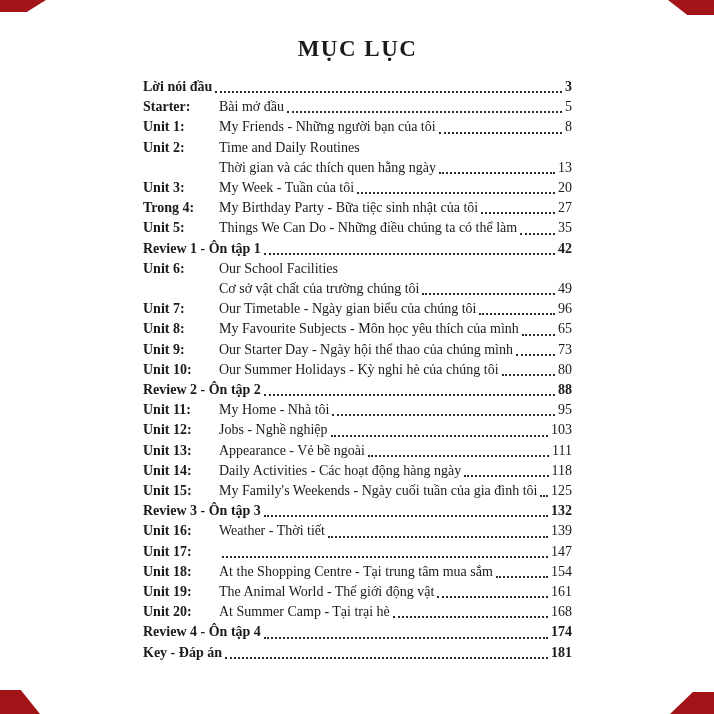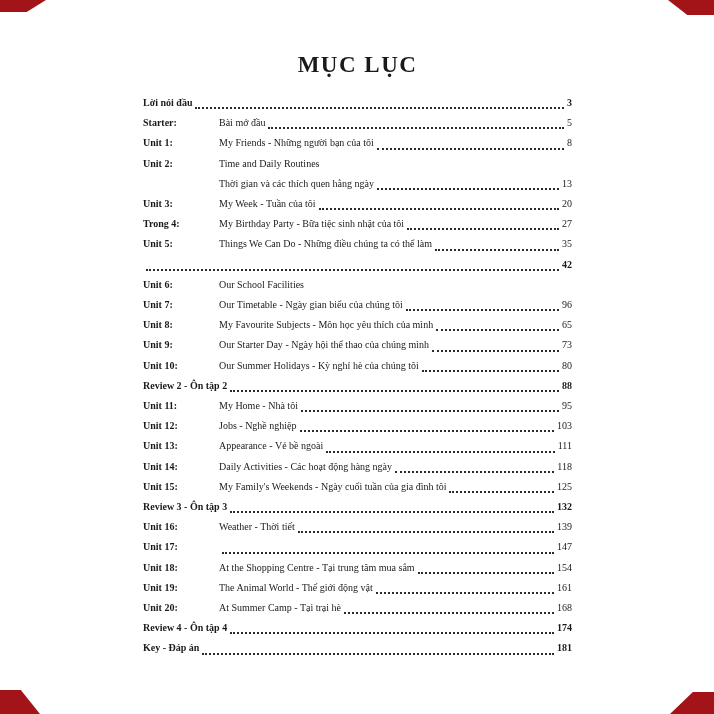--- a/index.html
+++ b/index.html
@@ -8,33 +8,33 @@
     background: #ffffff;
     position: relative;
     overflow: hidden;
     font-family: "Liberation Serif", "DejaVu Serif", serif;
     color: var(--text, #1a1a1a);
   }
   .content {
     position: absolute;
     left: 143px;
     right: 142px;
-    top: 52px;
+    top: 36px;
   }
   .title {
     text-align: center;
     font-size: 23px;
     font-weight: bold;
     letter-spacing: 1.5px;
     margin-bottom: 15px;
   }
   .toc-row {
     display: flex;
     align-items: flex-start;
-    font-size: 10px;
+    font-size: 14px;
     line-height: 20.2px;
     white-space: nowrap;
   }
   .label { flex: 0 0 76px; font-weight: bold; }
   .bold-row { font-weight: bold; }
   .vi { }
   .body { min-width: 0; }
   .dots {
     flex: 1 1 auto;
     min-width: 8px;
@@ -100,26 +100,33 @@
         <span class="dots"></span>
         <span class="page">27</span>
       </div>
       <div class="toc-row">
         <span class="label">Unit 5:</span>
         <span class="body"><span class="en">Things We Can Do</span><span class="sep"> - </span><span class="vi">Những điều chúng ta có thể làm</span></span>
         <span class="dots"></span>
         <span class="page">35</span>
       </div>
       <div class="toc-row bold-row">
+        <span class="body">Review 1 - Ôn tập 1</span>
         <span class="dots"></span>
         <span class="page">42</span>
       </div>
       <div class="toc-row">
         <span class="label">Unit 6:</span>
         <span class="body"><span class="en">Our School Facilities</span></span>
+      </div>
+      <div class="toc-row">
+        <span class="label"></span>
+        <span class="vi body">Cơ sở vật chất của trường chúng tôi</span>
+        <span class="dots"></span>
+        <span class="page">49</span>
       </div>
       <div class="toc-row">
         <span class="label">Unit 7:</span>
         <span class="body"><span class="en">Our Timetable</span><span class="sep"> - </span><span class="vi">Ngày gian biểu của chúng tôi</span></span>
         <span class="dots"></span>
         <span class="page">96</span>
       </div>
       <div class="toc-row">
         <span class="label">Unit 8:</span>
         <span class="body"><span class="en">My Favourite Subjects</span><span class="sep"> - </span><span class="vi">Môn học yêu thích của mình</span></span>

